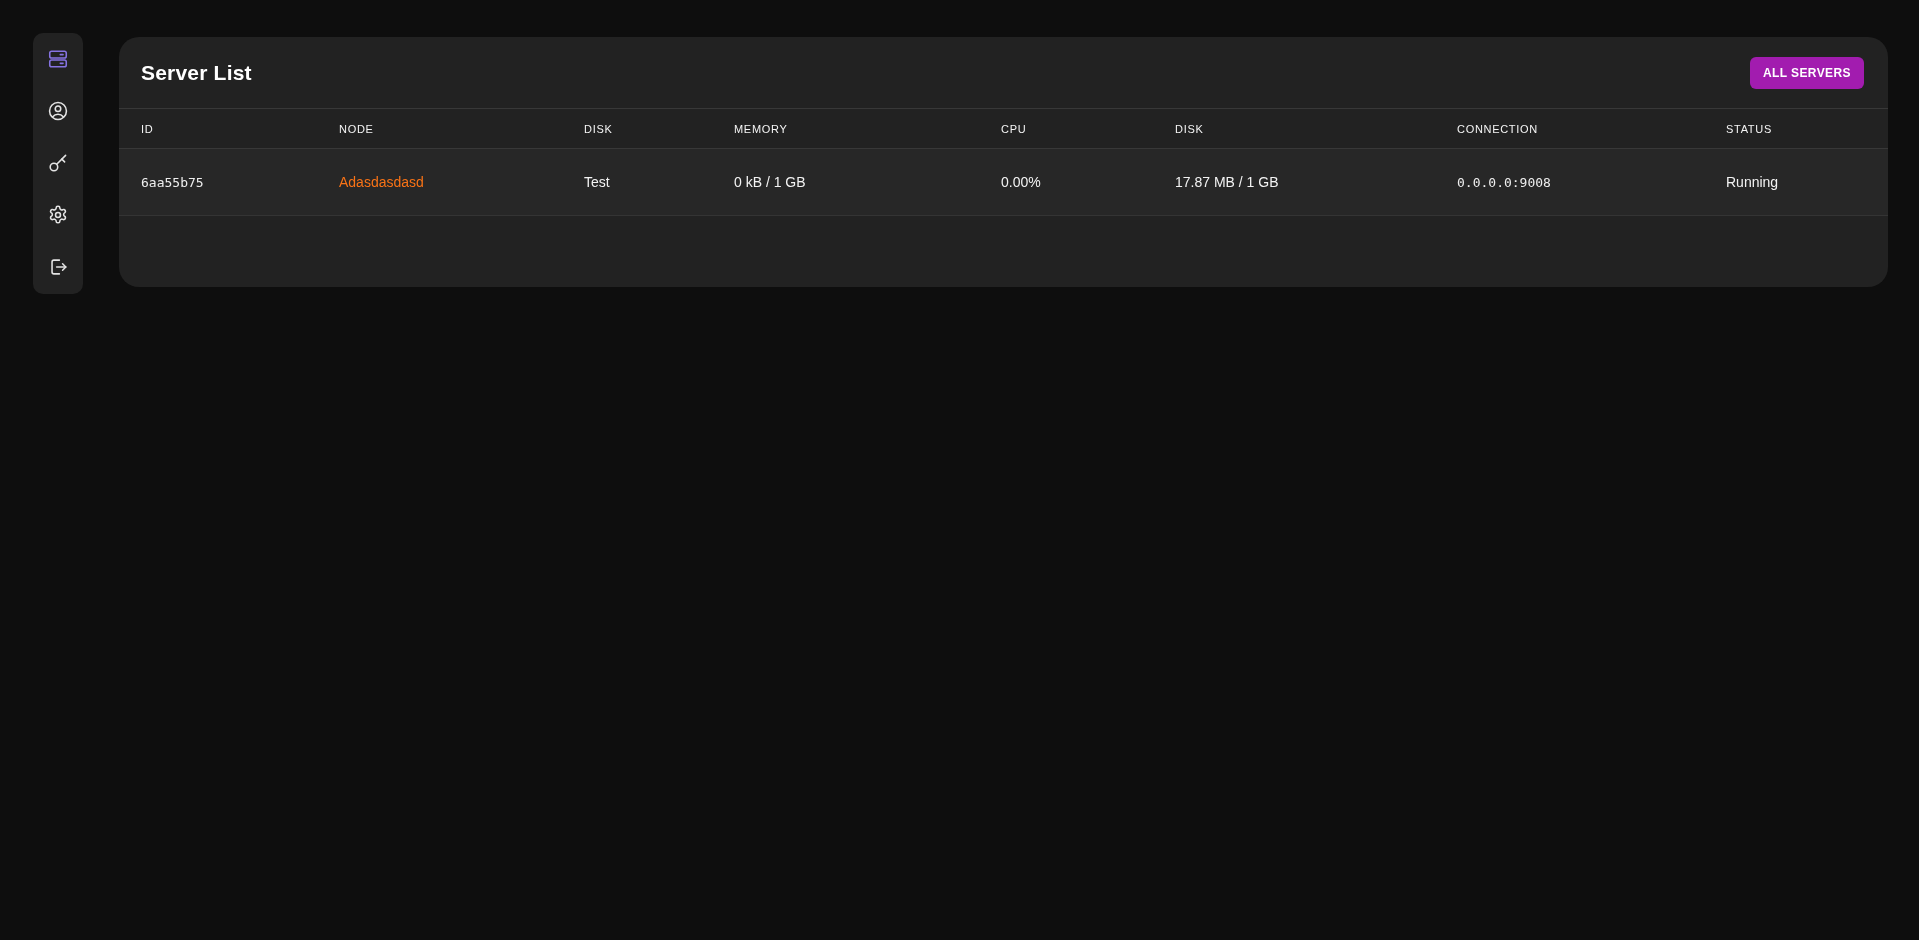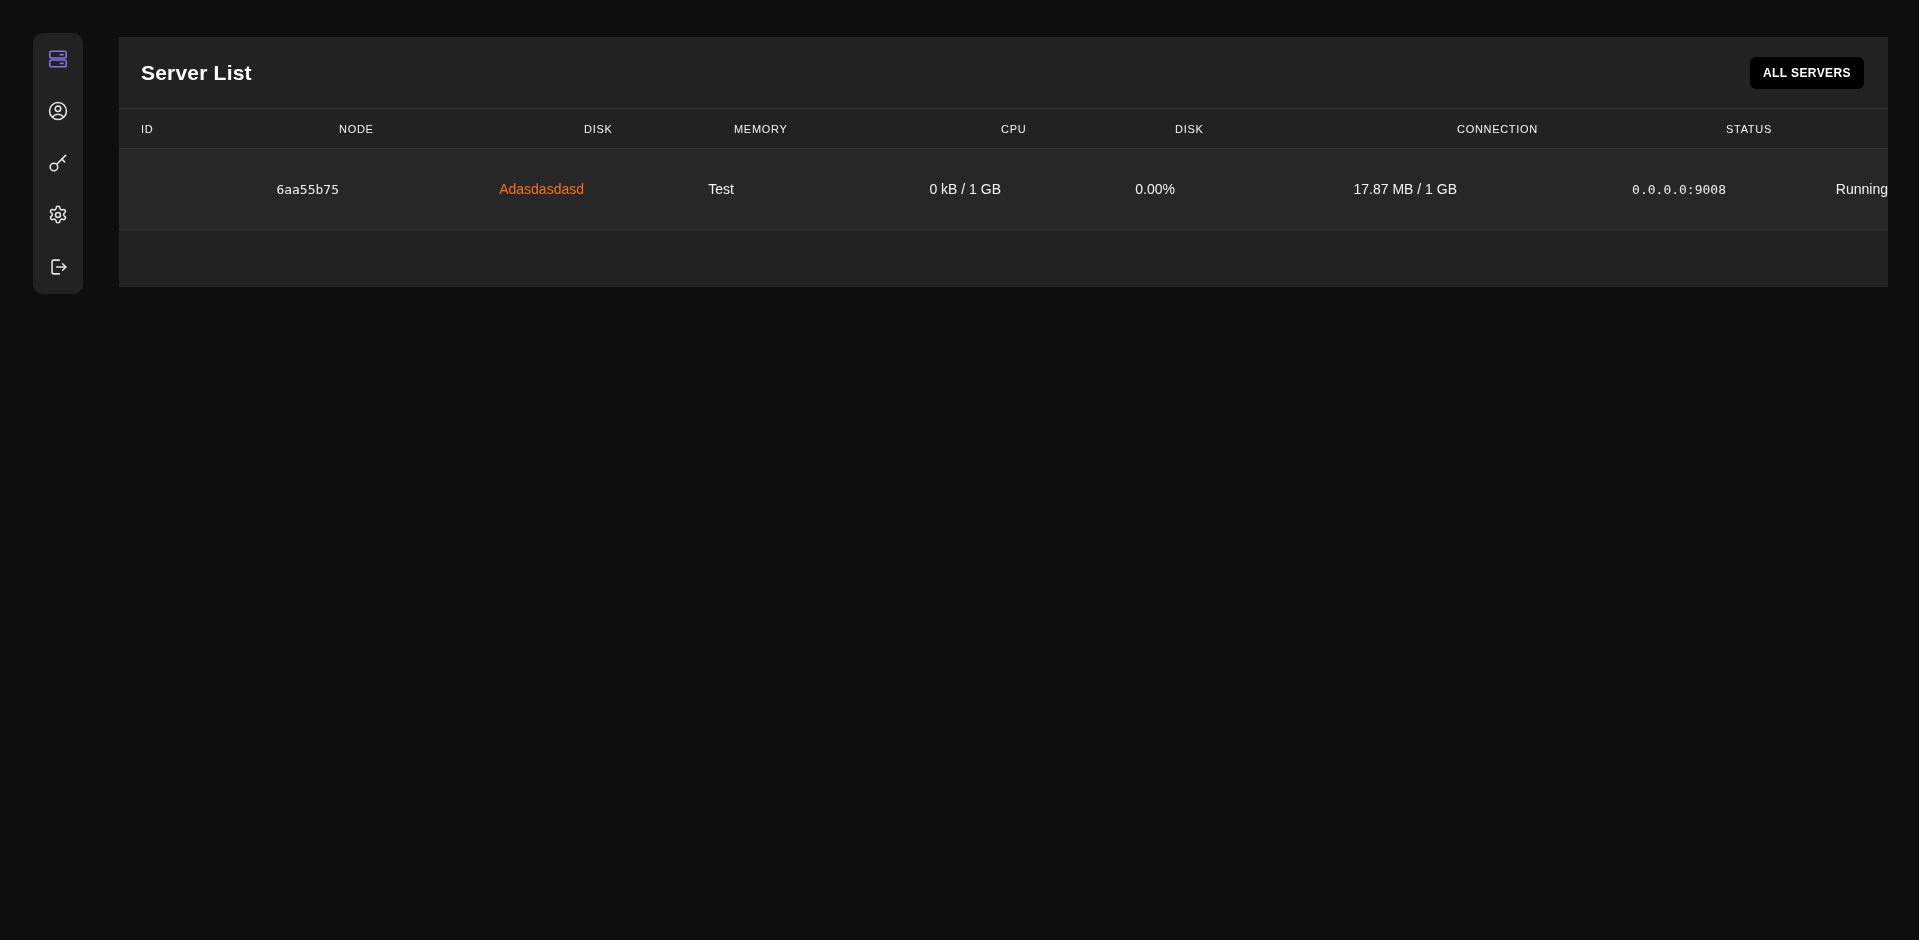--- a/index.html
+++ b/index.html
@@ -28,34 +28,34 @@
     cursor:pointer;
   }
   .side-item svg { width:22px; height:22px; stroke:#e4e4e4; fill:none; stroke-width:1.7; stroke-linecap:round; stroke-linejoin:round; }
   .side-item.active svg { stroke:#8673e2; }
 
   
   .panel {
     position:absolute; left:119px; top:37px;
     width:1769px; height:250px;
     background:#222222;
-    border-radius:0;
+    border-radius:20px;
     overflow:hidden;
   }
   .panel-header {
     height:71px;
     display:flex; align-items:center; justify-content:space-between;
     padding:0 24px 0 22px;
   }
   .panel-title {
     font-size:21px; font-weight:700; color:#ffffff;
     letter-spacing:0.2px;
   }
   .btn-accent {
-    background:#000000;
+    background:#a21caf;
     color:#ffffff;
     border:none;
     font-family:"Liberation Sans", sans-serif;
     font-size:12px; font-weight:700;
     letter-spacing:0.4px;
     padding:9px 13px;
     border-radius:6px;
     cursor:pointer;
   }
 
@@ -65,26 +65,25 @@
     text-align:left;
     font-size:11px; font-weight:400;
     letter-spacing:0.7px;
     color:#f5f5f5;
     border-top:1px solid #383838;
     border-bottom:1px solid #383838;
     white-space:nowrap;
   }
   th:first-child, td:first-child { padding-left:22px; }
   tbody td {
-    height:81px;
+    height:67px;
     font-size:14px;
     color:#f3f3f3;
     vertical-align:middle;
     white-space:nowrap;
-    text-align:right;
   }
   tbody tr { border-bottom:1px solid #343434; }
   tbody tr.row-light { background:#272727; }
   tbody tr.row-dark  { background:#1c1c1c; }
   .mono { font-family:"DejaVu Sans Mono", monospace; font-size:13px; color:#eeeeee; }
   .server-link { color:#f97316; text-decoration:none; cursor:pointer; font-weight:500; }
 </style>
 </head>
 <body>
 

